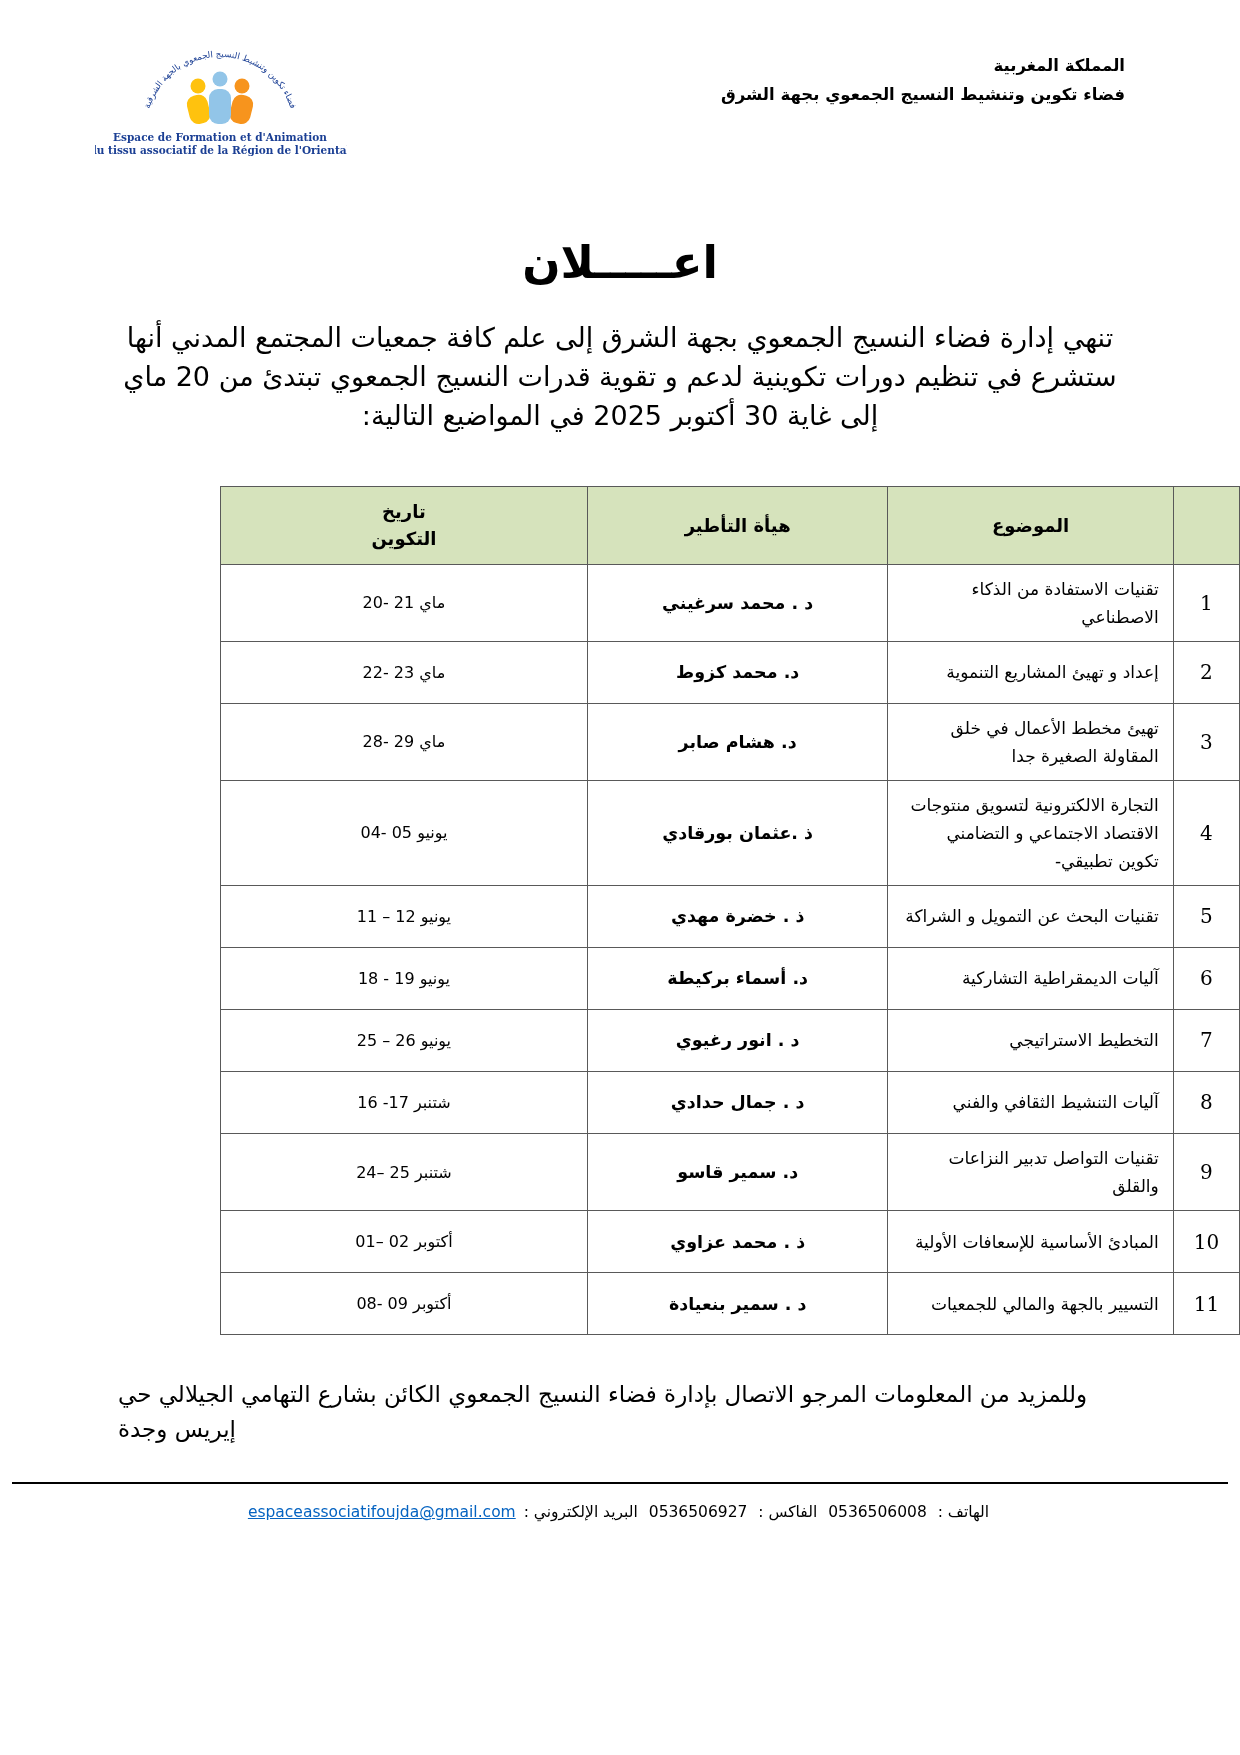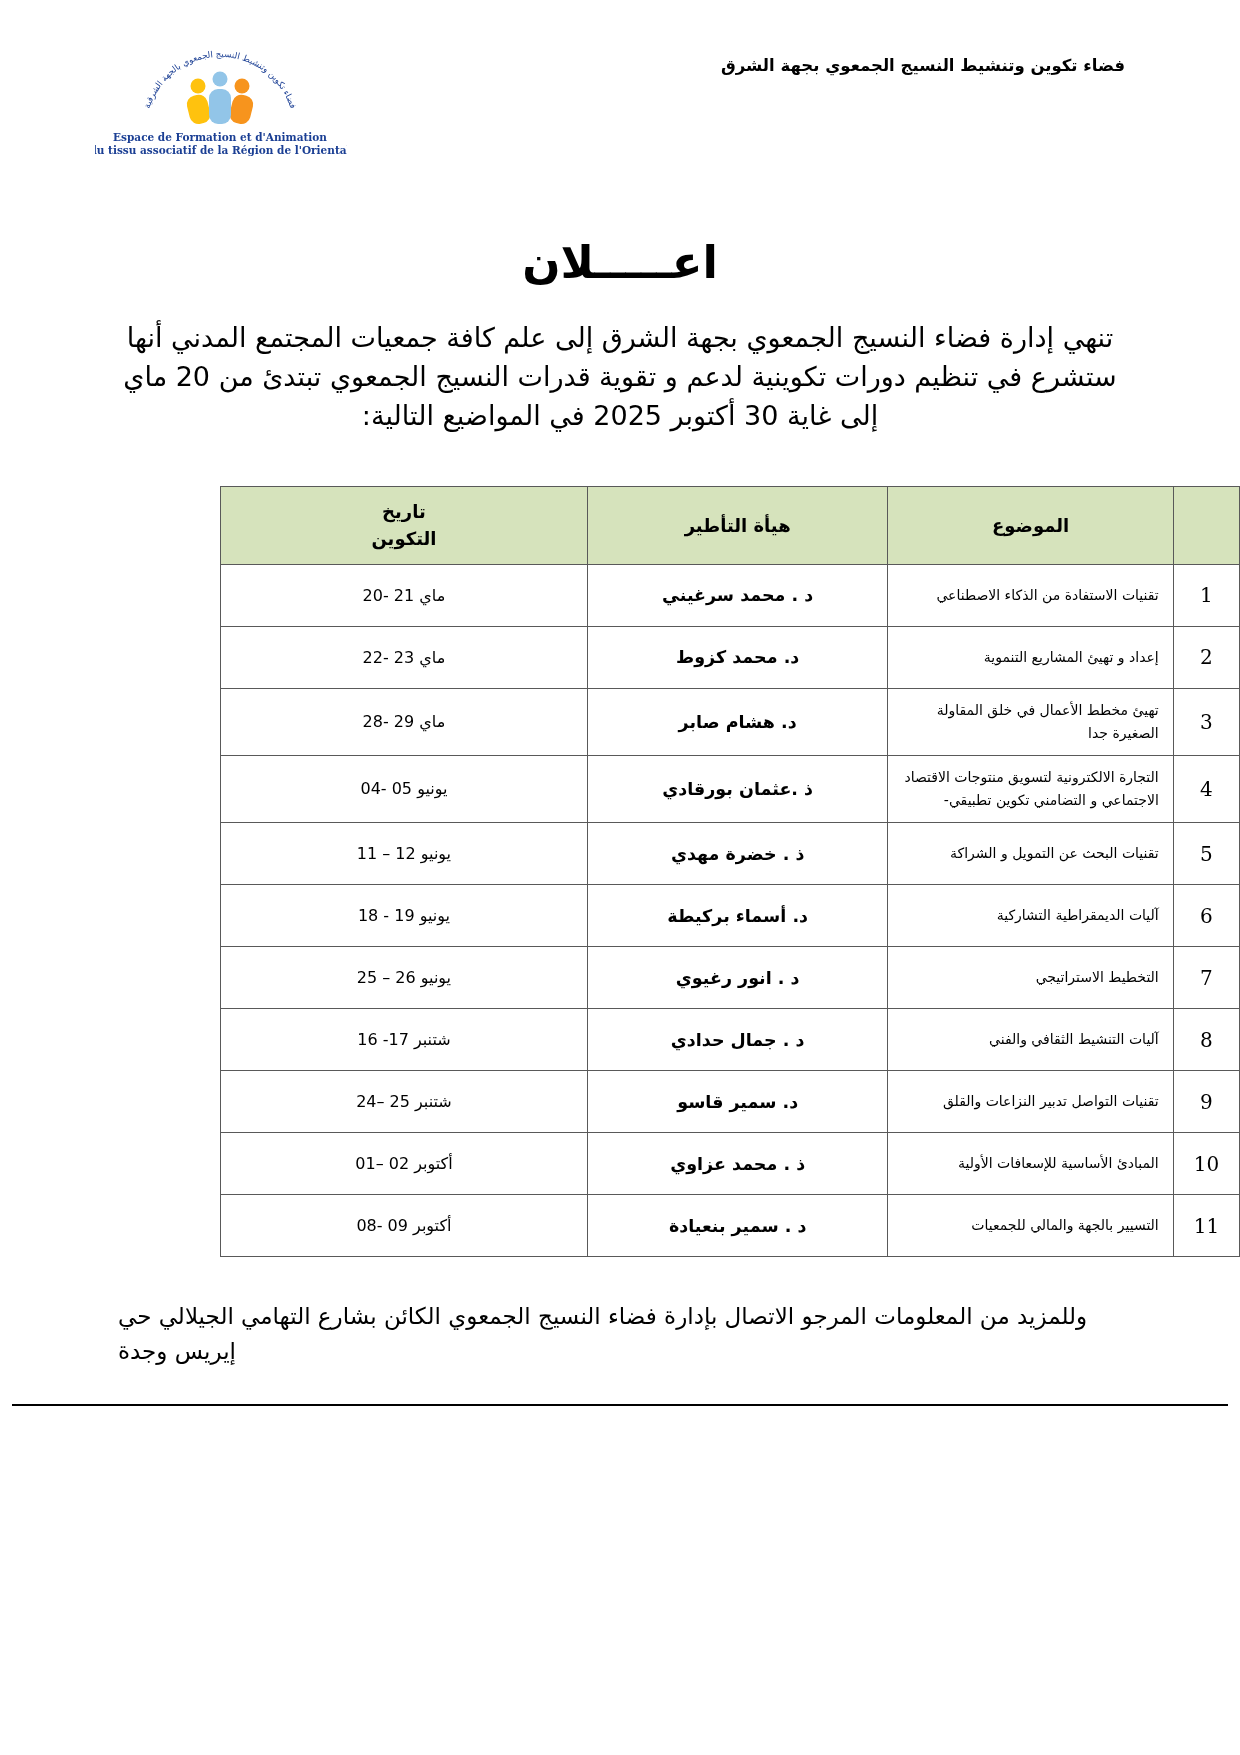--- a/index.html
+++ b/index.html
@@ -16,41 +16,42 @@
 
   
   .intro{margin:0 118px;font-size:27px;line-height:1.44;text-align:center;}
 
   
   table.courses{border-collapse:collapse;width:1020px;margin:50px 0 0 165px;table-layout:fixed;}
   table.courses th,table.courses td{border:1.5px solid #595959;vertical-align:middle;box-sizing:border-box;}
   thead th{background:#d6e3bc;height:78px;font-size:18px;font-weight:bold;text-align:center;white-space:pre-line;line-height:1.5;}
   td{height:62px;}
   .c-num{text-align:center;font-family:"DejaVu Serif",serif;font-size:20px;padding:4px;}
-  .c-subj{text-align:right;padding:10px 14px;font-size:14px;line-height:1.65;}
+  .c-subj{text-align:right;padding:10px 14px;font-size:17px;line-height:1.65;}
   .c-trainer{text-align:center;font-weight:bold;font-size:17.5px;padding:6px 10px;}
   .c-date{text-align:center;font-weight:normal;font-size:16px;direction:ltr;padding:6px 8px;}
 
   
   .closing{margin:42px 118px 0 118px;font-size:23px;line-height:1.5;text-align:left;}
 
   
   .rule{border:none;border-top:2px solid #000;margin:36px 12px 14px 12px;}
   .footer{font-size:15.5px;line-height:1.85;text-align:center;}
   .footer .contacts span{margin:0 3px;}
   .footer a{color:#0563c1;text-decoration:underline;}
   .footer .website{text-align:right;padding-right:0;margin:2px 250px 0 0;direction:ltr;}
 </style>
 </head>
 <body>
 
 <div class="page">
 
   <div class="masthead">
     <div class="head-text">
+      <div>المملكة المغربية</div>
       <div>فضاء تكوين وتنشيط النسيج الجمعوي بجهة الشرق</div>
     </div>
     <div class="logo-box">
       <svg width="252" height="120" viewBox="0 0 252 120">
         <defs>
           <path id="arcpath" d="M 54 64 A 74 74 0 0 1 196 64" fill="none"></path>
         </defs>
         <text font-size="8.6" fill="#1B3F94" font-family="DejaVu Sans, sans-serif">
           <textPath href="#arcpath" startOffset="50%" text-anchor="middle">فضاء تكوين وتنشيط النسيج الجمعوي بالجهة الشرقية</textPath>
         </text>
@@ -156,15 +157,23 @@
         <td class="c-trainer">د . سمير بنعيادة</td>
         <td class="c-date">08- 09 أكتوبر</td>
       </tr>
     </tbody>
   </table>
 
   <p class="closing">وللمزيد من المعلومات المرجو الاتصال بإدارة فضاء النسيج الجمعوي الكائن بشارع التهامي الجيلالي حي إيريس وجدة</p>
 
   <hr class="rule">
   <div class="footer">
+    <div class="contacts">
+      <span>الهاتف :</span>
+      <span>0536506008</span>
+      <span>الفاكس :</span>
+      <span>0536506927</span>
+      <span>البريد الإلكتروني :</span>
+      <a href="#">espaceassociatifoujda@gmail.com</a>
+    </div>
   </div>
 
 </div>
 
 </body></html>

